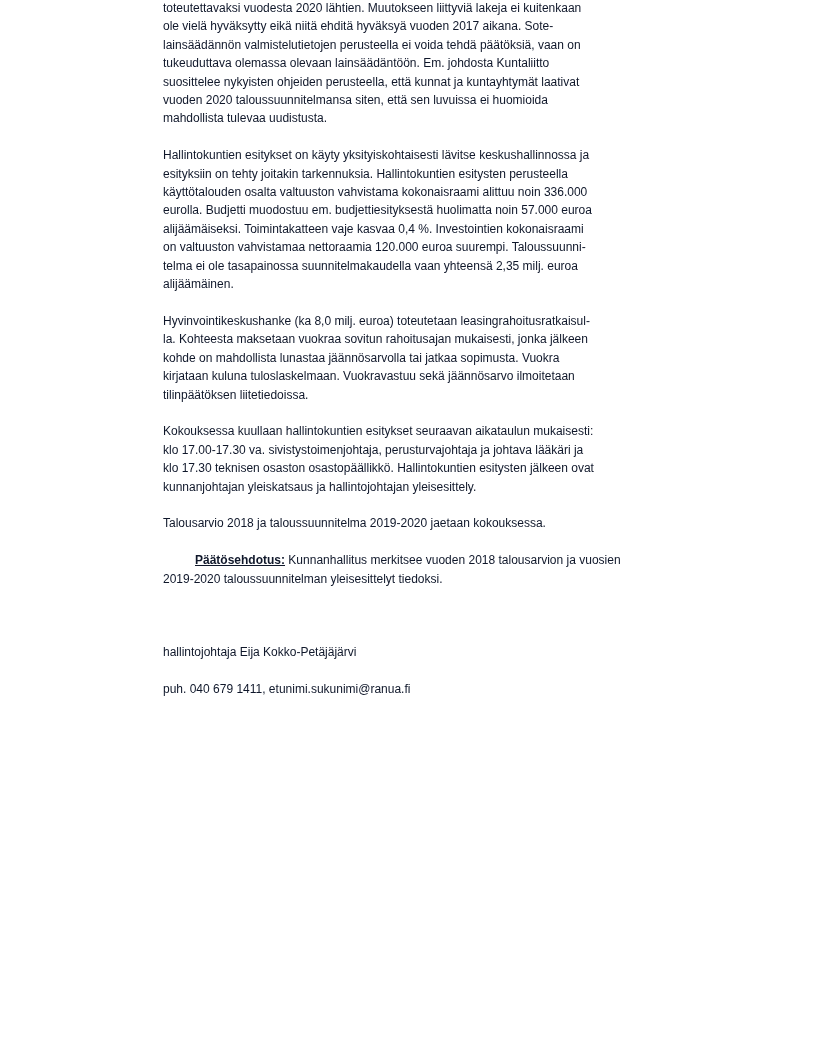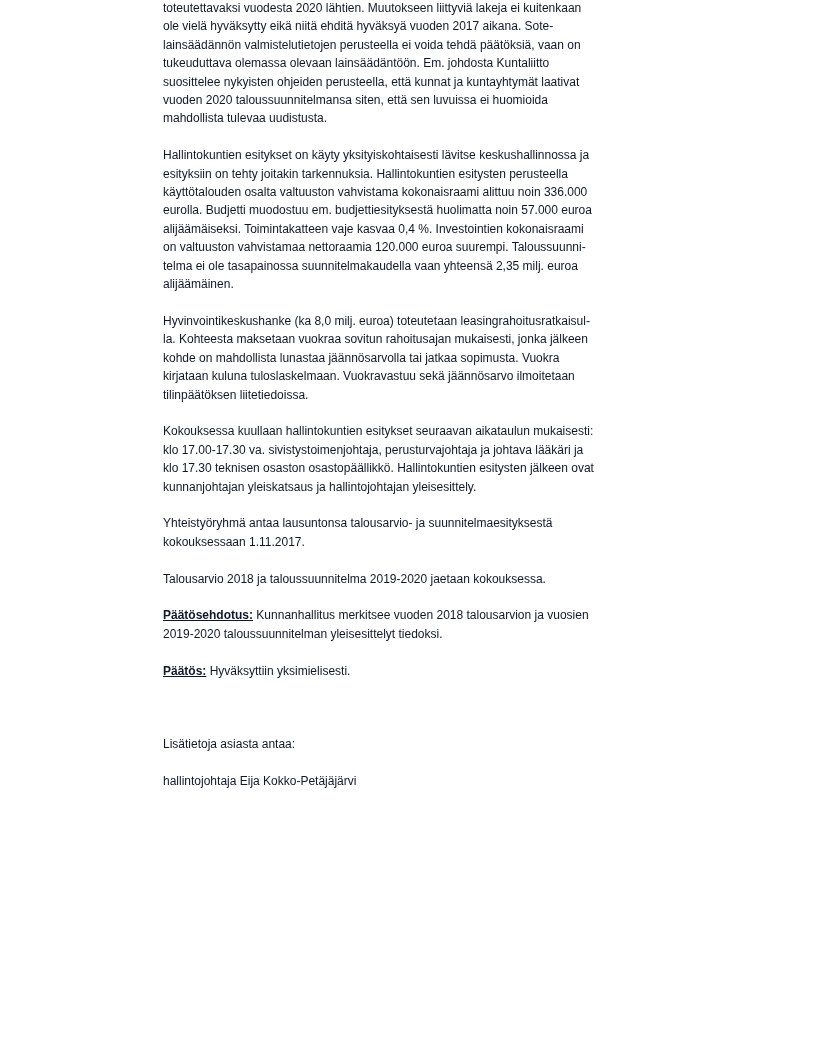--- a/index.html
+++ b/index.html
@@ -26,20 +26,21 @@
     .para {
       margin: 0 0 18.4px 0;
       white-space: pre-line;
     }
     .para.contact {
       margin-top: 36.8px;
     }
     .label {
       font-weight: bold;
       text-decoration: underline;
+      margin-left: 32px;
     }
   </style>
 </head>
 <body>
 
 <div class="page">
   <p class="para">toteutettavaksi vuodesta 2020 lähtien. Muutokseen liittyviä lakeja ei kuitenkaan
 ole vielä hyväksytty eikä niitä ehditä hyväksyä vuoden 2017 aikana. Sote-
 lainsäädännön valmistelutietojen perusteella ei voida tehdä päätöksiä, vaan on
 tukeuduttava olemassa olevaan lainsäädäntöön. Em. johdosta Kuntaliitto
@@ -56,27 +57,24 @@
 alijäämäinen.</p>
   <p class="para">Hyvinvointikeskushanke (ka 8,0 milj. euroa) toteutetaan leasingrahoitusratkaisul-
 la. Kohteesta maksetaan vuokraa sovitun rahoitusajan mukaisesti, jonka jälkeen
 kohde on mahdollista lunastaa jäännösarvolla tai jatkaa sopimusta. Vuokra
 kirjataan kuluna tuloslaskelmaan. Vuokravastuu sekä jäännösarvo ilmoitetaan
 tilinpäätöksen liitetiedoissa.</p>
   <p class="para">Kokouksessa kuullaan hallintokuntien esitykset seuraavan aikataulun mukaisesti:
 klo 17.00-17.30 va. sivistystoimenjohtaja, perusturvajohtaja ja johtava lääkäri ja
 klo 17.30 teknisen osaston osastopäällikkö. Hallintokuntien esitysten jälkeen ovat
 kunnanjohtajan yleiskatsaus ja hallintojohtajan yleisesittely.</p>
-  <p class="para">Yhteistyöryhmä antaa lausuntonsa talousarvio- ja suunnitelmaesityksestä
-kokouksessaan 1.11.2017.</p>
   <p class="para">Talousarvio 2018 ja taloussuunnitelma 2019-2020 jaetaan kokouksessa.</p>
 
   <p class="para"><span class="label">Päätösehdotus:</span><span>  Kunnanhallitus merkitsee vuoden 2018 talousarvion ja vuosien
 2019-2020 taloussuunnitelman yleisesittelyt tiedoksi.</span></p>
 
 
-  <p class="para"><span class="label">Päätös:</span><span>  Hyväksyttiin yksimielisesti.</span></p>
 
   <div class="para contact">
-    <div>Lisätietoja asiasta antaa:</div>
     <div>hallintojohtaja Eija Kokko-Petäjäjärvi</div>
+    <div>puh. 040 679 1411, etunimi.sukunimi@ranua.fi</div>
   </div>
 </div>
 
 </body></html>

